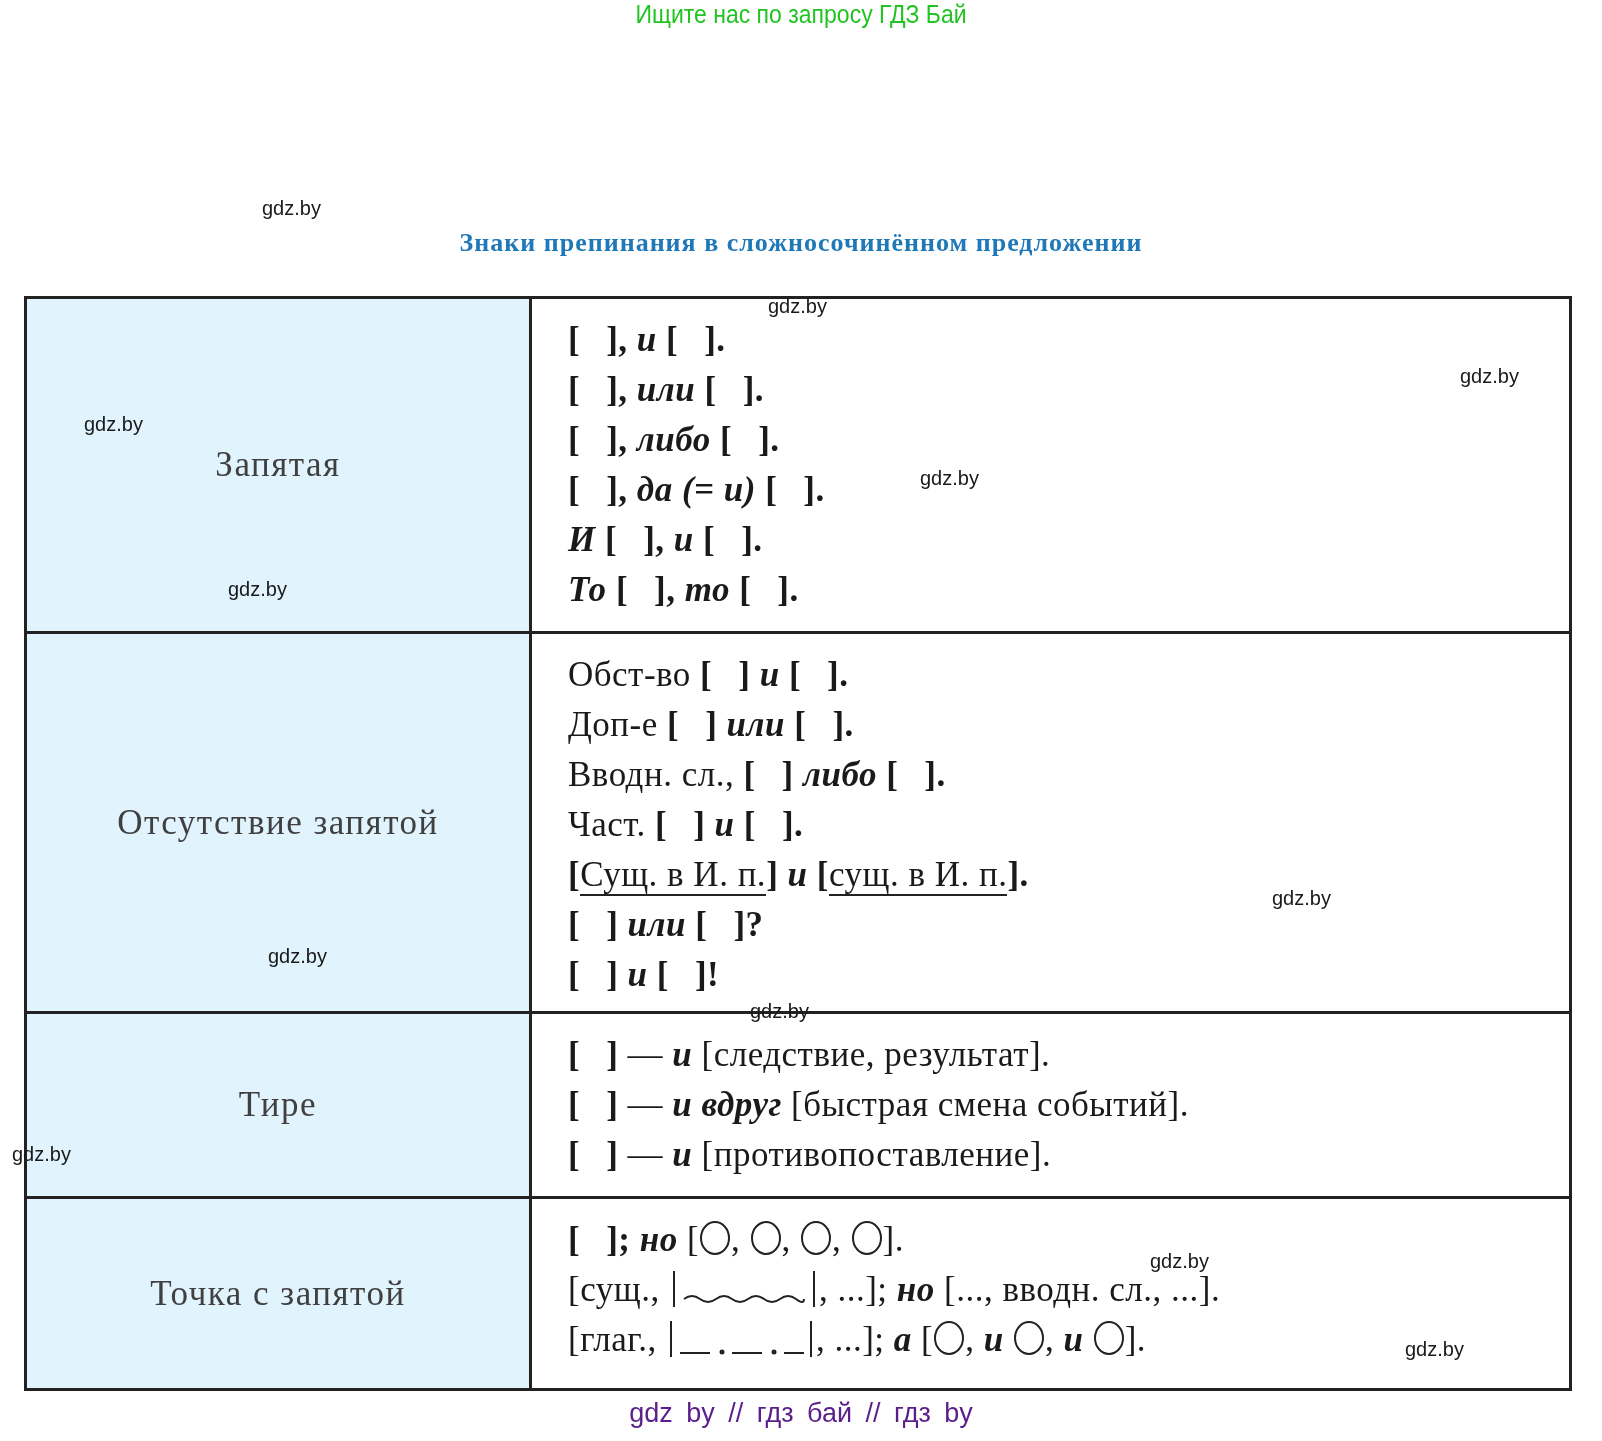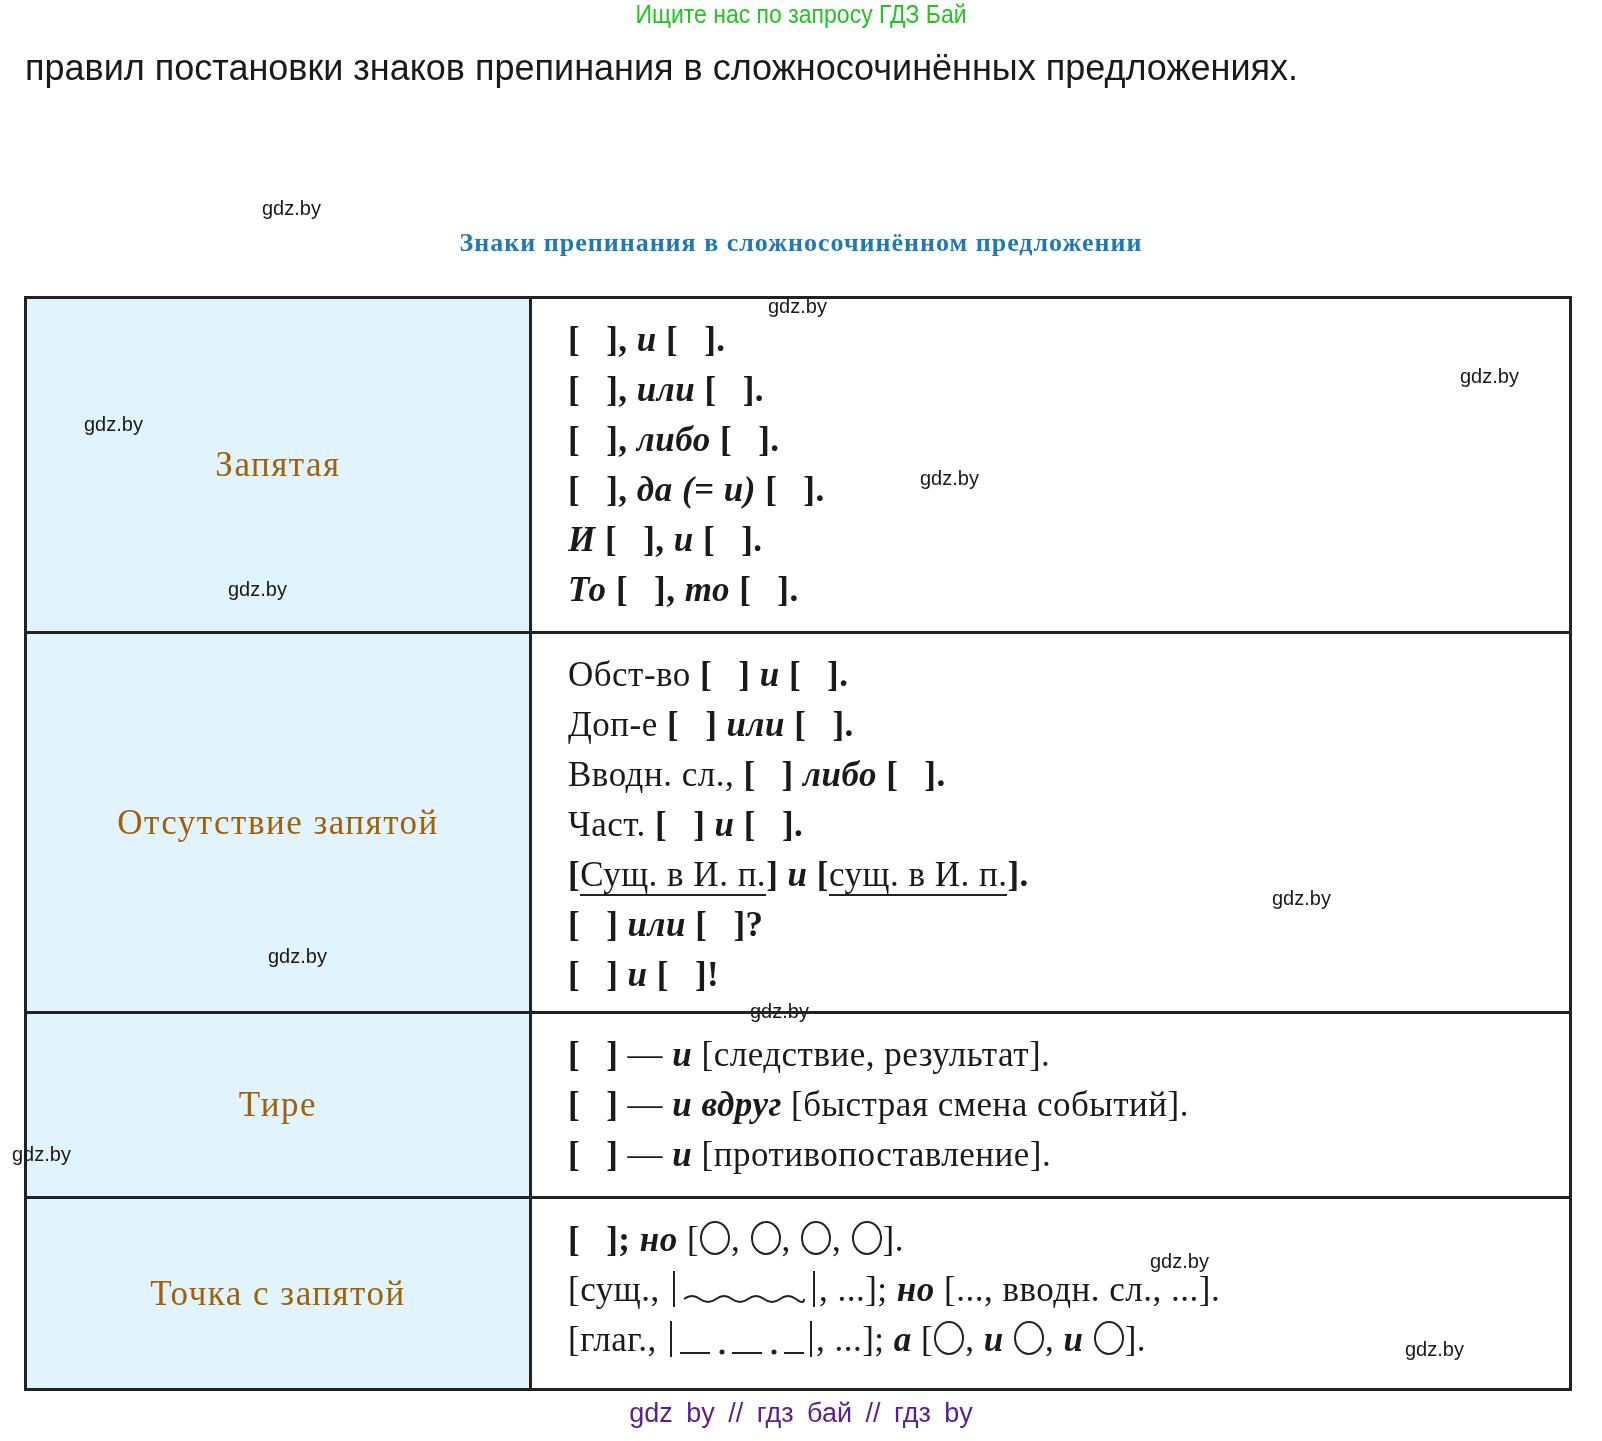--- a/index.html
+++ b/index.html
@@ -26,21 +26,21 @@
       font-family: "Liberation Serif", serif; font-weight: bold; font-size: 26px; color: #1f78b8;
       letter-spacing: 1px;
     }
     table.rules {
       position: absolute; left: 24px; top: 296px; width: 1548px;
       border-collapse: collapse; border: 3px solid #222;
     }
     table.rules td { border: 3px solid #222; padding: 0; }
     td.label {
       width: 502px; background: #e1f3fd; text-align: center; vertical-align: middle;
-      font-family: "Liberation Serif", serif; font-size: 35px; color: #a16207; letter-spacing: 1.5px;
+      font-family: "Liberation Serif", serif; font-size: 35px; color: #404040; letter-spacing: 1.5px;
     }
     td.schemes {
       background: #ffffff; vertical-align: top; padding: 16px 0 10px 36px !important;
       font-family: "Liberation Serif", serif; font-size: 35px; color: #1a1a1a;
     }
     .line { height: 50px; line-height: 50px; white-space: nowrap; letter-spacing: 0.5px; }
     .br { font-weight: bold; }
     .gap { display: inline-block; width: 26px; }
     .conj { font-style: italic; font-weight: bold; }
     .ul { border-bottom: 2px solid #222; padding-bottom: 0; }
@@ -53,21 +53,20 @@
       font-family: "Liberation Sans", sans-serif; font-size: 27px; color: #5b1f8c;
       word-spacing: 6px;
     }
   </style>
 </head>
 <body>
 
 <div class="top-watermark">Ищите нас по запросу ГДЗ Бай</div>
 
 <div class="task">
-  <div>правил постановки знаков препинания в сложносочинённых предложениях.</div>
 </div>
 
 <div class="table-title">Знаки препинания в сложносочинённом предложении</div>
 
 <table class="rules">
 
   <tbody>
       <tr style="height:335px;">
     <td class="label">Запятая</td>
     <td class="schemes">

